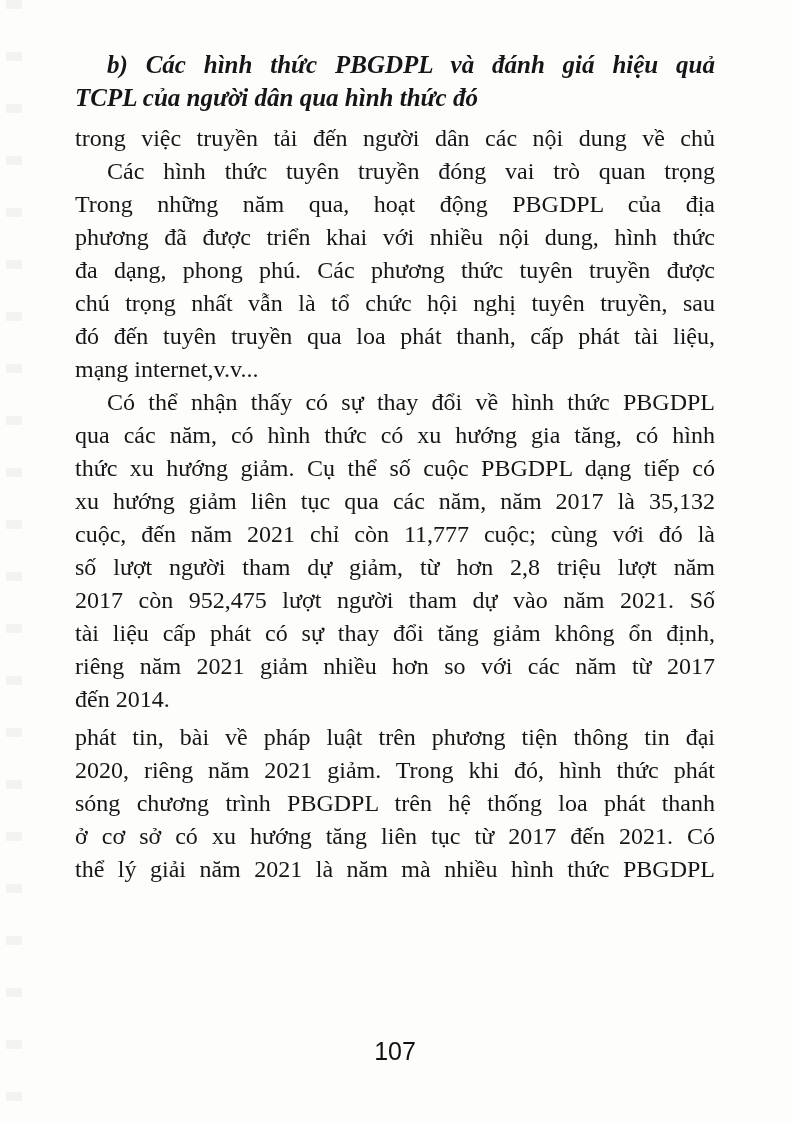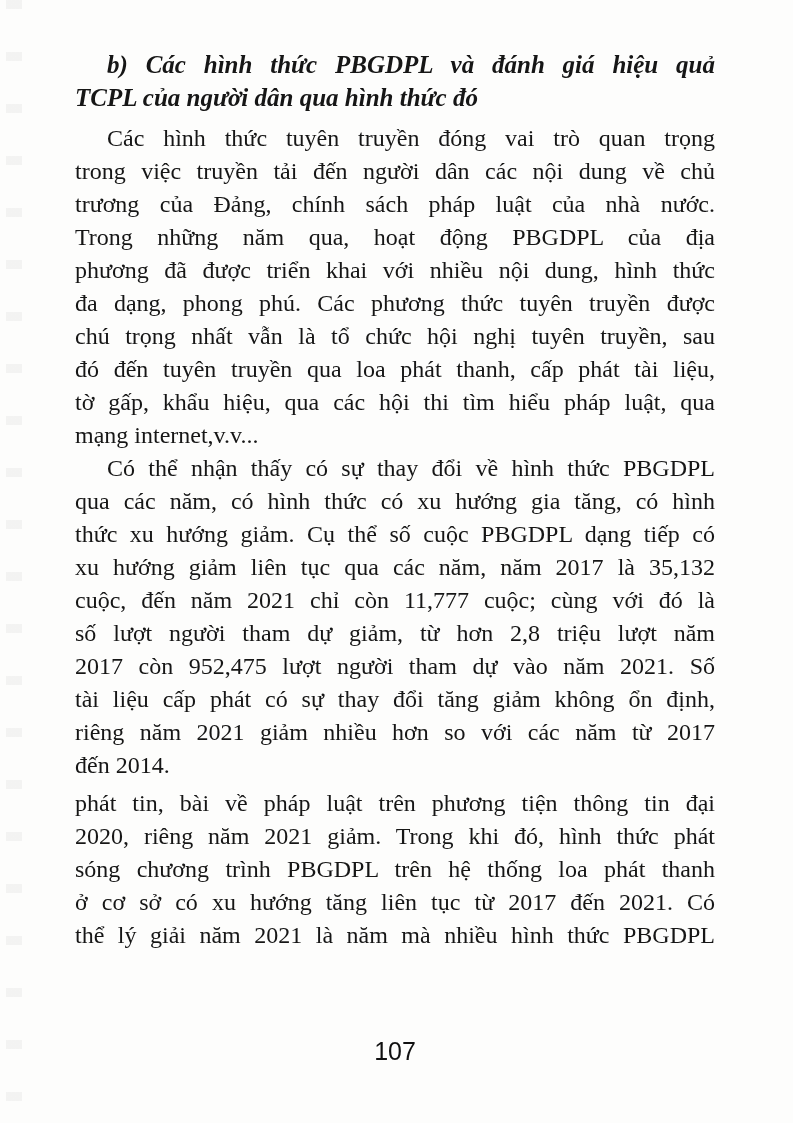--- a/index.html
+++ b/index.html
@@ -86,29 +86,27 @@
   <div class="edge-artifacts"></div>
 
   <div class="content">
 
     <div class="heading">
       <div class="line indent">b) Các hình thức PBGDPL và đánh giá hiệu quả</div>
       <div class="line endl">TCPL của người dân qua hình thức đó</div>
     </div>
 
     <div class="para p1">
+      <div class="line">trong việc truyền tải đến người dân các nội dung về chủ</div>
       <div class="line indent">Các hình thức tuyên truyền đóng vai trò quan trọng</div>
-      <div class="line">trong việc truyền tải đến người dân các nội dung về chủ</div>
-      <div class="line">trương của Đảng, chính sách pháp luật của nhà nước.</div>
       <div class="line">Trong những năm qua, hoạt động PBGDPL của địa</div>
       <div class="line">phương đã được triển khai với nhiều nội dung, hình thức</div>
       <div class="line">đa dạng, phong phú. Các phương thức tuyên truyền được</div>
       <div class="line">chú trọng nhất vẫn là tổ chức hội nghị tuyên truyền, sau</div>
       <div class="line">đó đến tuyên truyền qua loa phát thanh, cấp phát tài liệu,</div>
-      <div class="line">tờ gấp, khẩu hiệu, qua các hội thi tìm hiểu pháp luật, qua</div>
       <div class="line endl">mạng internet,v.v...</div>
     </div>
 
     <div class="para p2">
       <div class="line indent">Có thể nhận thấy có sự thay đổi về hình thức PBGDPL</div>
       <div class="line">qua các năm, có hình thức có xu hướng gia tăng, có hình</div>
       <div class="line">thức xu hướng giảm. Cụ thể số cuộc PBGDPL dạng tiếp có</div>
       <div class="line">xu hướng giảm liên tục qua các năm, năm 2017 là 35,132</div>
       <div class="line">cuộc, đến năm 2021 chỉ còn 11,777 cuộc; cùng với đó là</div>
       <div class="line">số lượt người tham dự giảm, từ hơn 2,8 triệu lượt năm</div>

